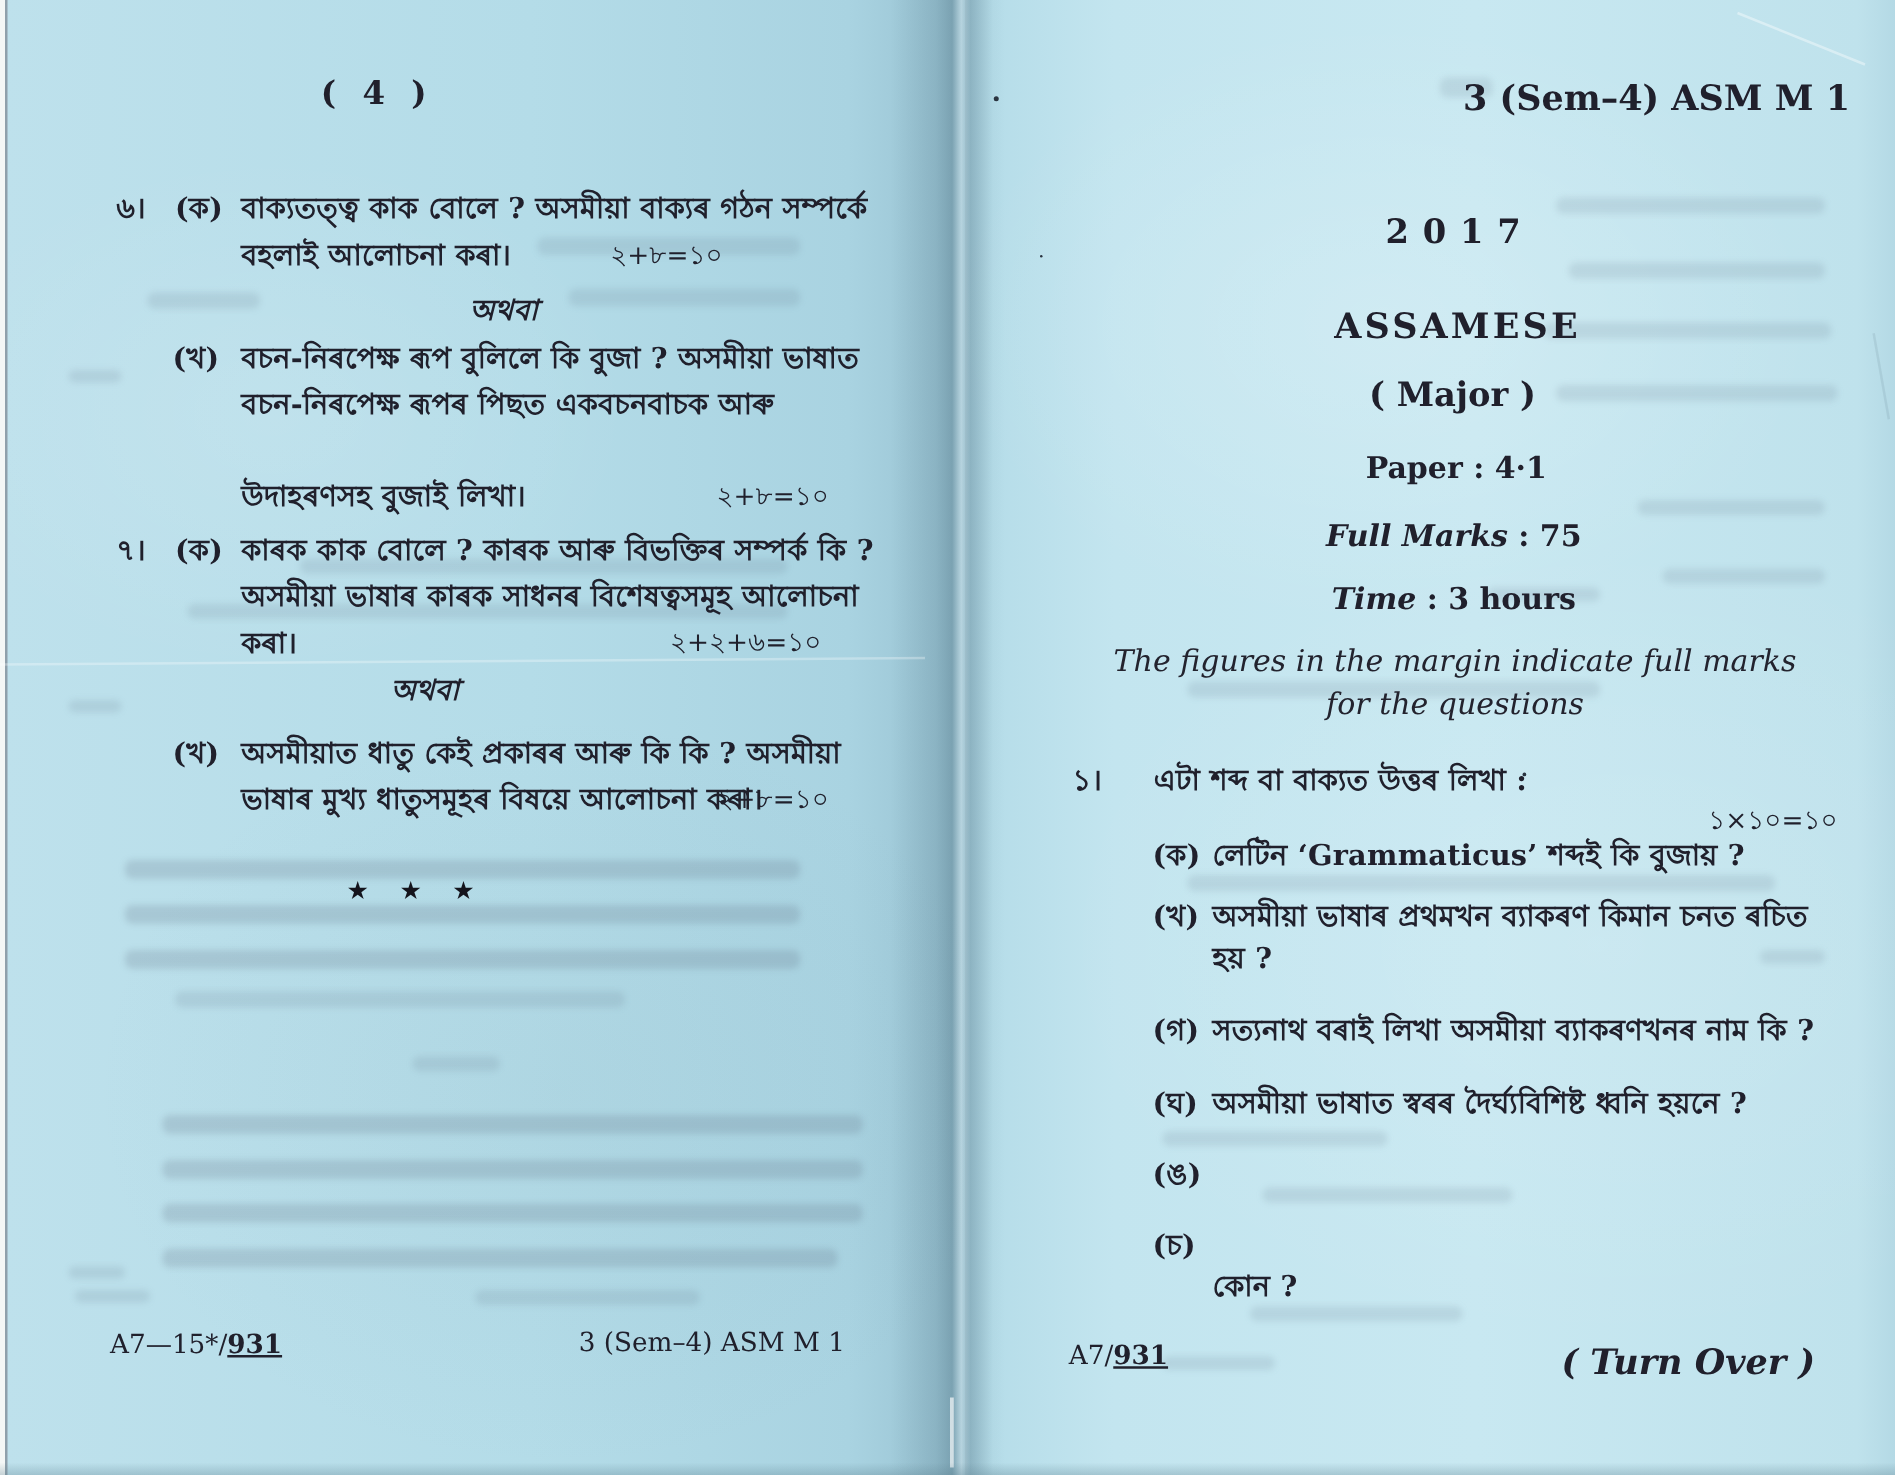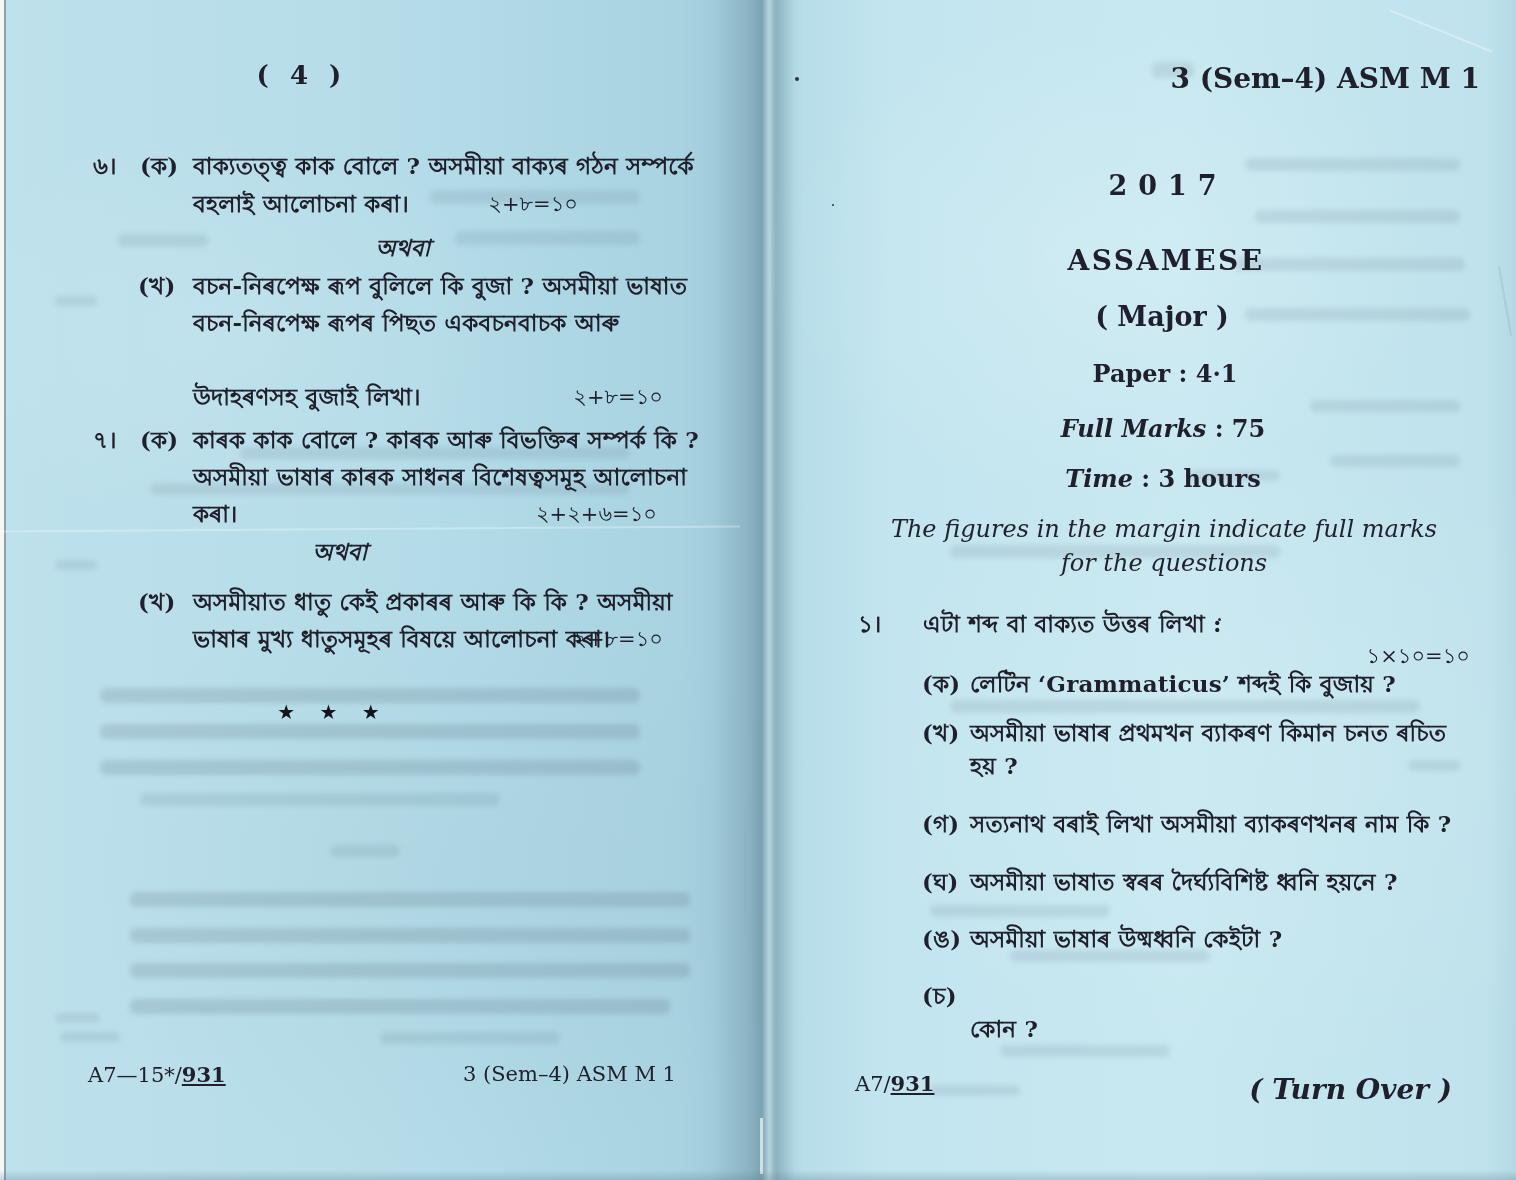--- a/index.html
+++ b/index.html
@@ -177,21 +177,20 @@
   <div class="txt asm" style="left:970px;top:715px">অসমীয়া ভাষাৰ প্ৰথমখন ব্যাকৰণ কিমান চনত ৰচিত</div>
   <div class="txt asm" style="left:970px;top:748px">হয় ?</div>
 
   <div class="txt asm" style="left:922px;top:806px">(গ)</div>
   <div class="txt asm" style="left:970px;top:806px">সত্যনাথ বৰাই লিখা অসমীয়া ব্যাকৰণখনৰ নাম কি ?</div>
 
   <div class="txt asm" style="left:922px;top:864px">(ঘ)</div>
   <div class="txt asm" style="left:970px;top:864px">অসমীয়া ভাষাত স্বৰৰ দৈৰ্ঘ্যবিশিষ্ট ধ্বনি হয়নে ?</div>
 
   <div class="txt asm" style="left:922px;top:921px">(ঙ)</div>
-  <div class="txt asm" style="left:970px;top:921px">অসমীয়া ভাষাৰ উষ্মধ্বনি কেইটা ?</div>
 
   <div class="txt asm" style="left:922px;top:978px">(চ)</div>
   <div class="txt asm" style="left:970px;top:1011px">কোন ?</div>
 
   <div class="txt footer" style="left:855px;top:1071px"><span>A7/</span><span class="b">931</span></div>
   <div class="txt turnover" style="right:64px;top:1073px">( Turn Over )</div>
 
 </div>
 
 </body></html>

